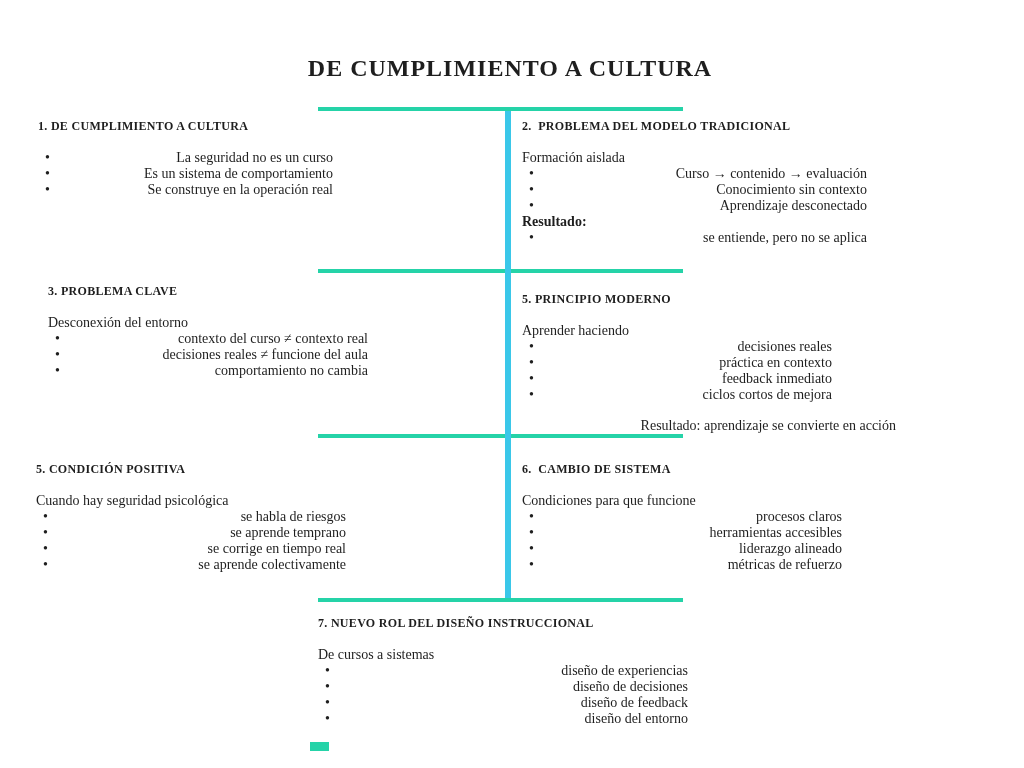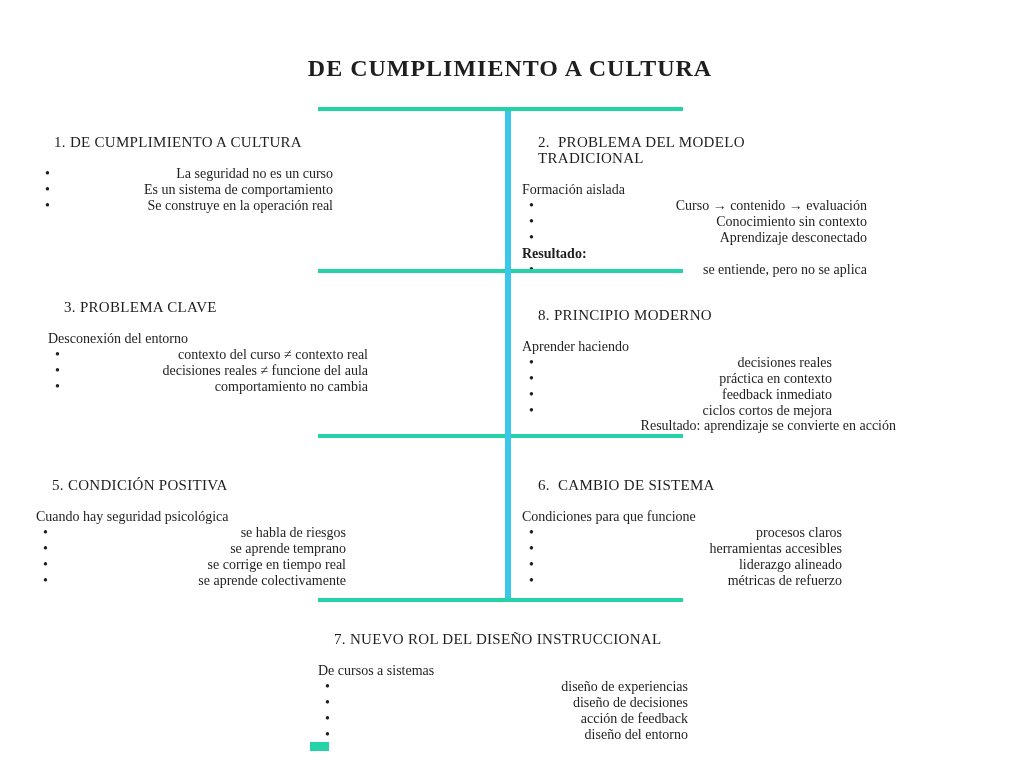--- a/index.html
+++ b/index.html
@@ -10,21 +10,21 @@
   }
   .title {
     position: absolute; top: 40px; left: 0; width: 992px;
     text-align: center; font-size: 24px; font-weight: bold;
     letter-spacing: 1px; line-height: 28px; margin: 14px;
   }
   .hline { position: absolute; left: 318px; width: 365px; height: 4px; z-index: 1; }
   .vline { position: absolute; left: 505px; top: 111px; width: 6px; height: 487px; z-index: 2; }
   .block { position: absolute; }
   .block h2 {
-    margin: 16px; font-size: 15px; line-height: 16px; font-weight: normal;
+    margin: 0; font-size: 12px; line-height: 16px; font-weight: bold;
     letter-spacing: 0.3px; white-space: pre-wrap;
   }
   .body { margin-top: 16px; }
   .line { font-size: 14px; line-height: 16px; white-space: pre-wrap; }
   .line.bold { font-weight: bold; }
   .line.bullet { position: relative; padding-left: 20px; text-align: right; }
   .line.bullet::before { content: "\2022"; position: absolute; left: 7px; }
   .s1 { left: 38px;  top: 118px; width: 295px; }
   .s2 { left: 522px; top: 118px; width: 345px; }
   .s3 { left: 48px;  top: 283px; width: 320px; }
@@ -74,21 +74,21 @@
   <h2>3. PROBLEMA CLAVE</h2>
   <div class="body">
       <div class="line text">Desconexión del entorno</div>
       <div class="line bullet">contexto del curso ≠ contexto real</div>
       <div class="line bullet">decisiones reales ≠ funcione del aula</div>
       <div class="line bullet">comportamiento no cambia</div>
     </div>
 </section>
 
 <section class="block s4">
-  <h2>8. PRINCIPIO MODERNO</h2>
+  <h2>5. PRINCIPIO MODERNO</h2>
   <div class="body">
       <div class="line text">Aprender haciendo</div>
       <div class="line bullet">decisiones reales</div>
       <div class="line bullet">práctica en contexto</div>
       <div class="line bullet">feedback inmediato</div>
       <div class="line bullet">ciclos cortos de mejora</div>
     </div>
 </section>
 
 <div class="result-note">Resultado: aprendizaje se convierte en acción</div>
@@ -114,18 +114,18 @@
       <div class="line bullet">métricas de refuerzo</div>
     </div>
 </section>
 
 <section class="block s7">
   <h2>7. NUEVO ROL DEL DISEÑO INSTRUCCIONAL</h2>
   <div class="body">
       <div class="line text">De cursos a sistemas</div>
       <div class="line bullet">diseño de experiencias</div>
       <div class="line bullet">diseño de decisiones</div>
-      <div class="line bullet">acción de feedback</div>
+      <div class="line bullet">diseño de feedback</div>
       <div class="line bullet">diseño del entorno</div>
     </div>
 </section>
 
 <div class="footer-dash" style="background: rgb(37, 211, 168);"></div>
 
 </body></html>

